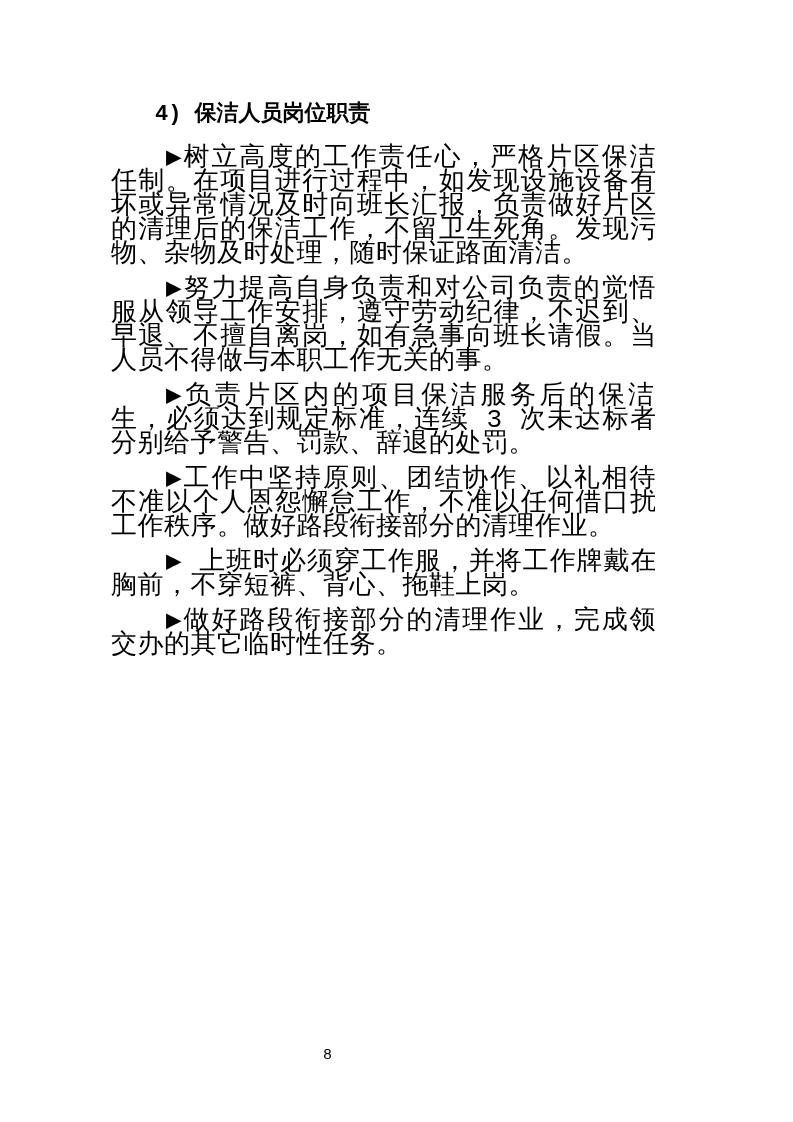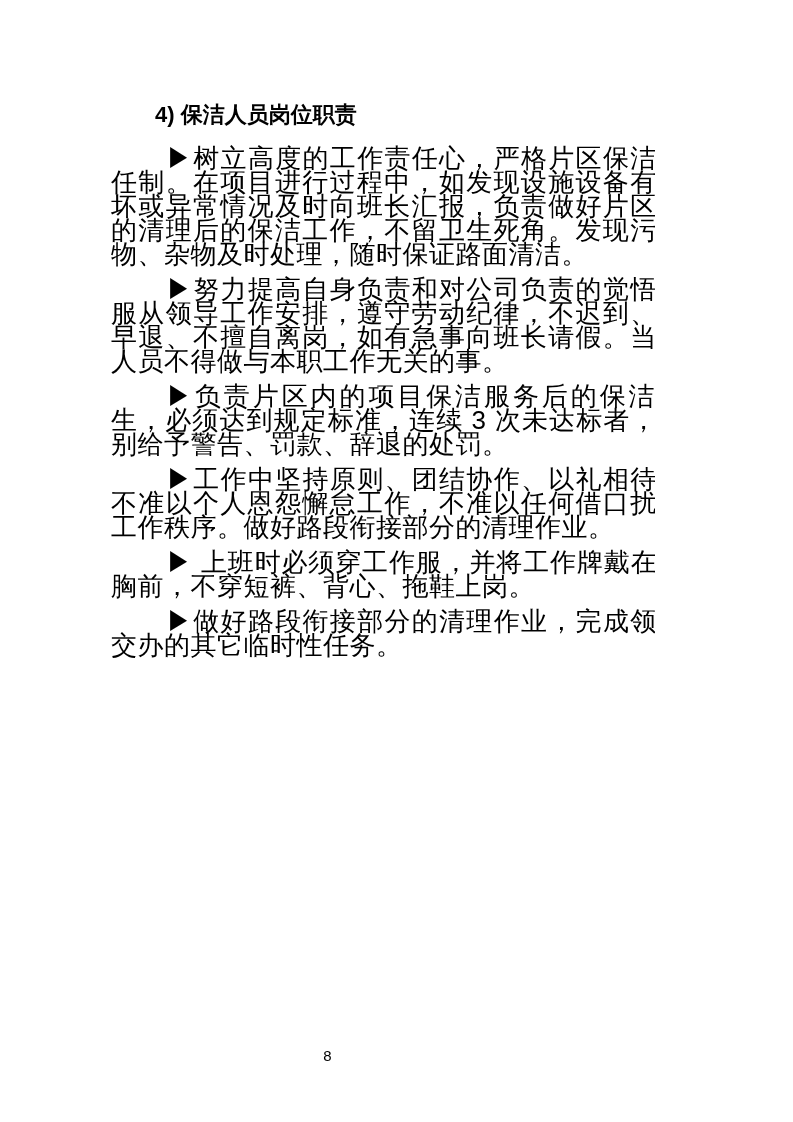--- a/index.html
+++ b/index.html
@@ -5,21 +5,21 @@
   html, body {
     margin: 0;
     padding: 0;
     background: #ffffff;
   }
   .page {
     position: relative;
     width: 655px;
     height: 1122px;
     background: #ffffff;
-    font-family: Liberation Sans, sans-serif;
+    font-family: Liberation Mono, monospace;
     color: #000000;
     overflow: hidden;
   }
   .content {
     position: absolute;
     left: 100px;
     top: 95px;
     width: 595px;
   }
   .doc-title {

